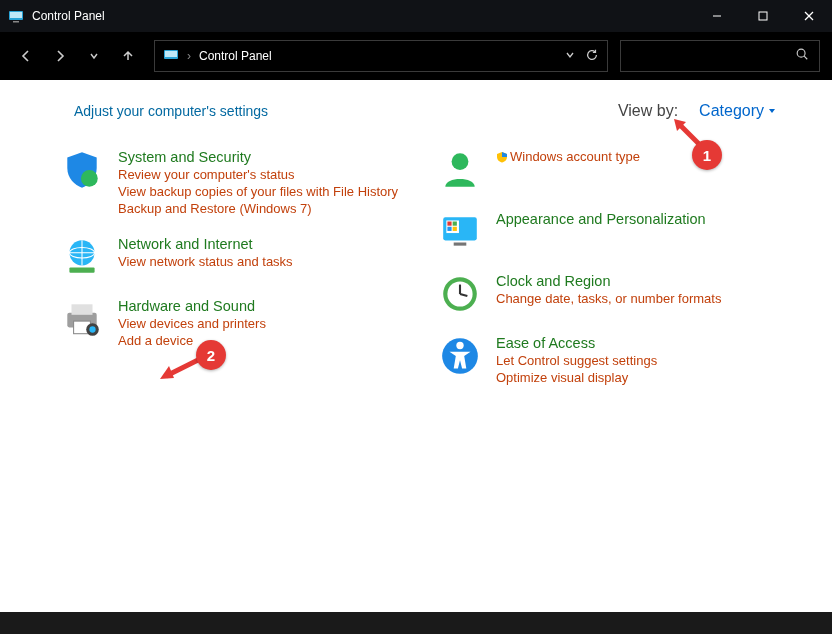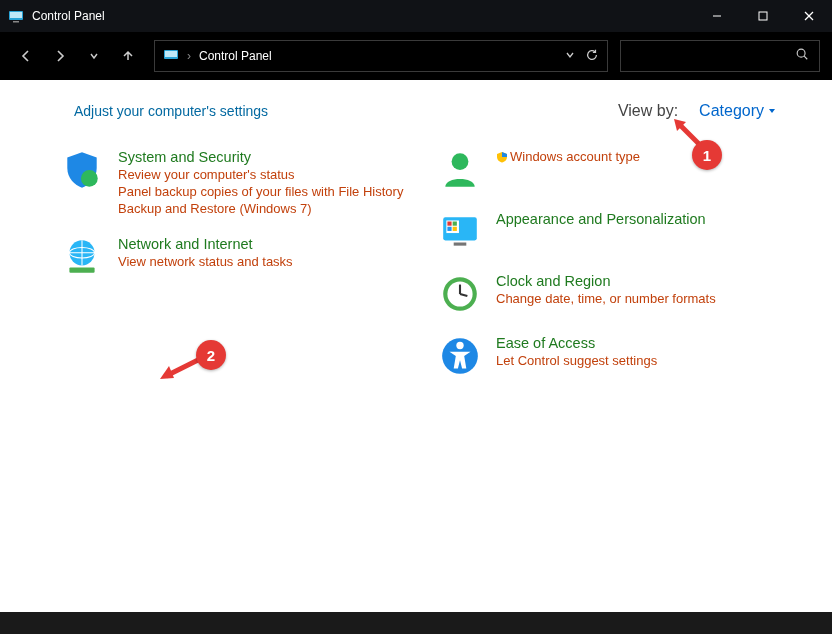--- a/index.html
+++ b/index.html
@@ -137,40 +137,56 @@
         <div class="item">
           <div class="icon">
             <svg width="42" height="42" viewBox="0 0 40 40">
                 <path d="M20 3 L34 8 V18 C34 28 27 34 20 37 C13 34 6 28 6 18 V8 Z" fill="#1e88e5"></path>
                 <circle cx="27" cy="28" r="8" fill="#2eb85c"></circle>
               </svg>
           </div>
           <div class="txt">
             <a class="heading">System and Security</a>
             <a class="link">Review your computer's status</a>
-            <a class="link">Panel backup copies of your files with File History</a>
+            <a class="link">View backup copies of your files with File History</a>
             <a class="link">Backup and Restore (Windows 7)</a>
           </div>
         </div>
 
         <div class="item">
           <div class="icon">
             <svg width="42" height="42" viewBox="0 0 40 40">
                 <circle cx="20" cy="16" r="12" fill="#29b6f6"></circle>
                 <ellipse cx="20" cy="16" rx="12" ry="5" fill="none" stroke="#fff" stroke-width="1"></ellipse>
                 <path d="M20 4 V28 M8 16 H32" stroke="#fff" stroke-width="1"></path>
                 <rect x="8" y="30" width="24" height="5" rx="1" fill="#4caf50"></rect>
               </svg>
           </div>
           <div class="txt">
             <a class="heading">Network and Internet</a>
             <a class="link">View network status and tasks</a>
           </div>
         </div>
 
+        <div class="item">
+          <div class="icon">
+            <svg width="42" height="42" viewBox="0 0 40 40">
+                <rect x="6" y="14" width="28" height="14" rx="2" fill="#9e9e9e"></rect>
+                <rect x="10" y="6" width="20" height="10" fill="#e0e0e0"></rect>
+                <rect x="12" y="22" width="16" height="12" fill="#fff" stroke="#888"></rect>
+                <circle cx="30" cy="30" r="6" fill="#424242"></circle>
+                <circle cx="30" cy="30" r="3" fill="#29b6f6"></circle>
+              </svg>
+          </div>
+          <div class="txt">
+            <a class="heading">Hardware and Sound</a>
+            <a class="link">View devices and printers</a>
+            <a class="link">Add a device</a>
+          </div>
+        </div>
 
 
       </div>
 
       <div class="col">
 
         <div class="item">
           <div class="icon">
             <svg width="42" height="42" viewBox="0 0 40 40">
                 <circle cx="20" cy="12" r="8" fill="#2eb85c"></circle>
@@ -208,35 +224,36 @@
           <div class="icon">
             <svg width="42" height="42" viewBox="0 0 40 40">
                 <circle cx="20" cy="20" r="16" fill="#4caf50"></circle>
                 <circle cx="20" cy="20" r="12" fill="#fff"></circle>
                 <line x1="20" y1="20" x2="20" y2="11" stroke="#333" stroke-width="2"></line>
                 <line x1="20" y1="20" x2="27" y2="22" stroke="#333" stroke-width="2"></line>
               </svg>
           </div>
           <div class="txt">
             <a class="heading">Clock and Region</a>
-            <a class="link">Change date, time, or number formats</a>
+            <a class="link">Change date, tasks, or number formats</a>
           </div>
         </div>
 
         <div class="item">
           <div class="icon">
             <svg width="42" height="42" viewBox="0 0 40 40">
                 <circle cx="20" cy="20" r="17" fill="#1e88e5"></circle>
                 <circle cx="20" cy="10" r="3.5" fill="#fff"></circle>
                 <path d="M10 16 L30 16 L24 20 L26 32 L22 32 L20 24 L18 32 L14 32 L16 20 Z" fill="#fff"></path>
               </svg>
           </div>
           <div class="txt">
             <a class="heading">Ease of Access</a>
             <a class="link">Let Control suggest settings</a>
+            <a class="link">Optimize visual display</a>
           </div>
         </div>
 
       </div>
     </div>
 
     <svg class="arrow-ann" style="left:666px; top:36px;" width="50" height="40">
       <path d="M40 35 L12 7" stroke="#e53935" stroke-width="5"></path>
       <path d="M8 3 L20 6 L11 15 Z" fill="#e53935"></path>
     </svg>

